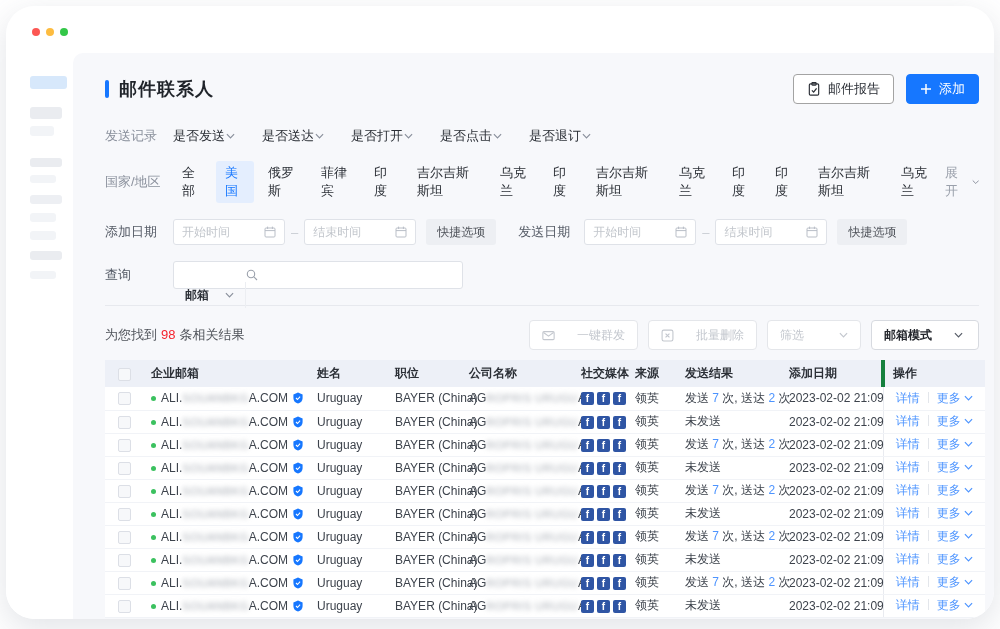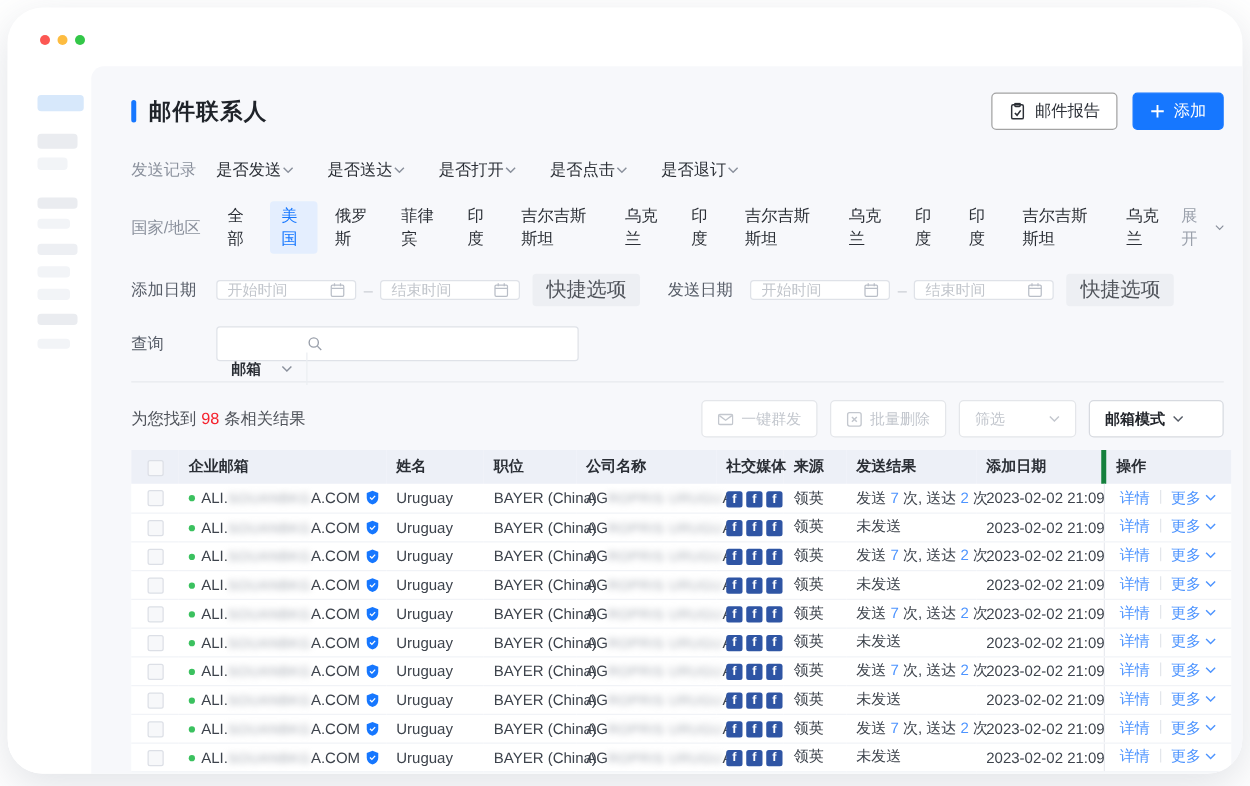--- a/index.html
+++ b/index.html
@@ -39,41 +39,41 @@
   .btn.primary svg { stroke:#fff; }
   
   .frow { display:flex; align-items:center; font-size:13px; color:#2b2f36; margin-bottom:16px; }
   .flabel { width:68px; flex:none; color:#8a909c; }
   .flabel.dark { color:#555b66; }
   .dd { display:inline-flex; align-items:center; gap:1px; margin-right:27px; cursor:pointer; color:#2b2f36; }
   .chev { stroke:#8a909c; }
   .chip { padding:3px 9px; border-radius:3px; margin-right:5px; cursor:pointer; color:#2b2f36; }
   .chip.sel { color:var(--primary); background:var(--chipbg); }
   .expand { display:inline-flex; align-items:center; gap:5px; color:#9aa0ab; cursor:pointer; }
-  .dinput { width:112px; height:16px; background:#fff; border:1px solid #dfe2e8; border-radius:3px;
+  .dinput { width:112px; height:26px; background:#fff; border:1px solid #dfe2e8; border-radius:3px;
     display:flex; align-items:center; padding:0 8px; gap:6px; }
   .dinput .ph { flex:1; color:#c2c6cc; font-size:12px; }
   .cal { stroke:#b9bec7; flex:none; }
   .dash { margin:0 6px; color:#c8ccd2; }
   .quick { height:26px; padding:0 11px; margin-left:10px; background:#edeff3; border-radius:3px;
-    color:#50545b; font-size:16px; display:flex; align-items:center; cursor:pointer; }
+    color:#50545b; font-size:12px; display:flex; align-items:center; cursor:pointer; }
   .gap { width:22px; flex:none; }
   .dlabel { color:#555b66; margin-right:14px; }
   .qbox { width:290px; height:28px; background:#fff; border:1px solid #dfe2e8; border-radius:3px;
     display:flex; align-items:center; }
   .qselect { display:flex; align-items:center; gap:16px; padding:0 11px; height:100%;
     border-right:1px solid #eceef2; font-size:12px; font-weight:700; color:#2b2f36; cursor:pointer;margin-top:40px; }
   .qinput { flex:1; padding:0 10px; color:#c2c6cc; font-size:12px; }
   .srch { stroke:#9aa0ab; margin-right:9px; flex:none; }
   .divider { height:1px; background:#e7e9ee; margin:2px 0 14px 0; }
   
   .results-row { display:flex; align-items:center; margin-bottom:10px; font-size:13px; color:#50545b; }
   .count { color:var(--red); margin:0 4px; font-weight:500; }
   .gbtn { height:30px; border:1px solid #e4e6ea; border-radius:4px; background:#fff; color:#c3c7ce;
-    font-size:12px; display:inline-flex; align-items:center; gap:6px; padding:0 12px; margin-left:10px; cursor:pointer; }
+    font-size:12px; display:inline-flex; align-items:center; gap:22px; padding:0 12px; margin-left:10px; cursor:pointer; }
   .gbtn svg { stroke:#c3c7ce; }
   .fselect { width:94px; justify-content:space-between; }
   .mselect { width:108px; color:#23262c; font-weight:700; font-size:12px; border-color:#d7dae0; }
   .mselect .chev { stroke:#555b66; }
   
   table { width:100%; border-collapse:collapse; table-layout:fixed; background:#fff;
     font-size:12px; color:#3d434c; }
   thead th { background:#edf0f7; height:27px; font-weight:600; text-align:left;
     padding:0 8px; color:#2b2f36; white-space:nowrap; }
   tbody td { height:23px; border-bottom:1px solid #f1f3f7; padding:0 8px; white-space:nowrap; }

